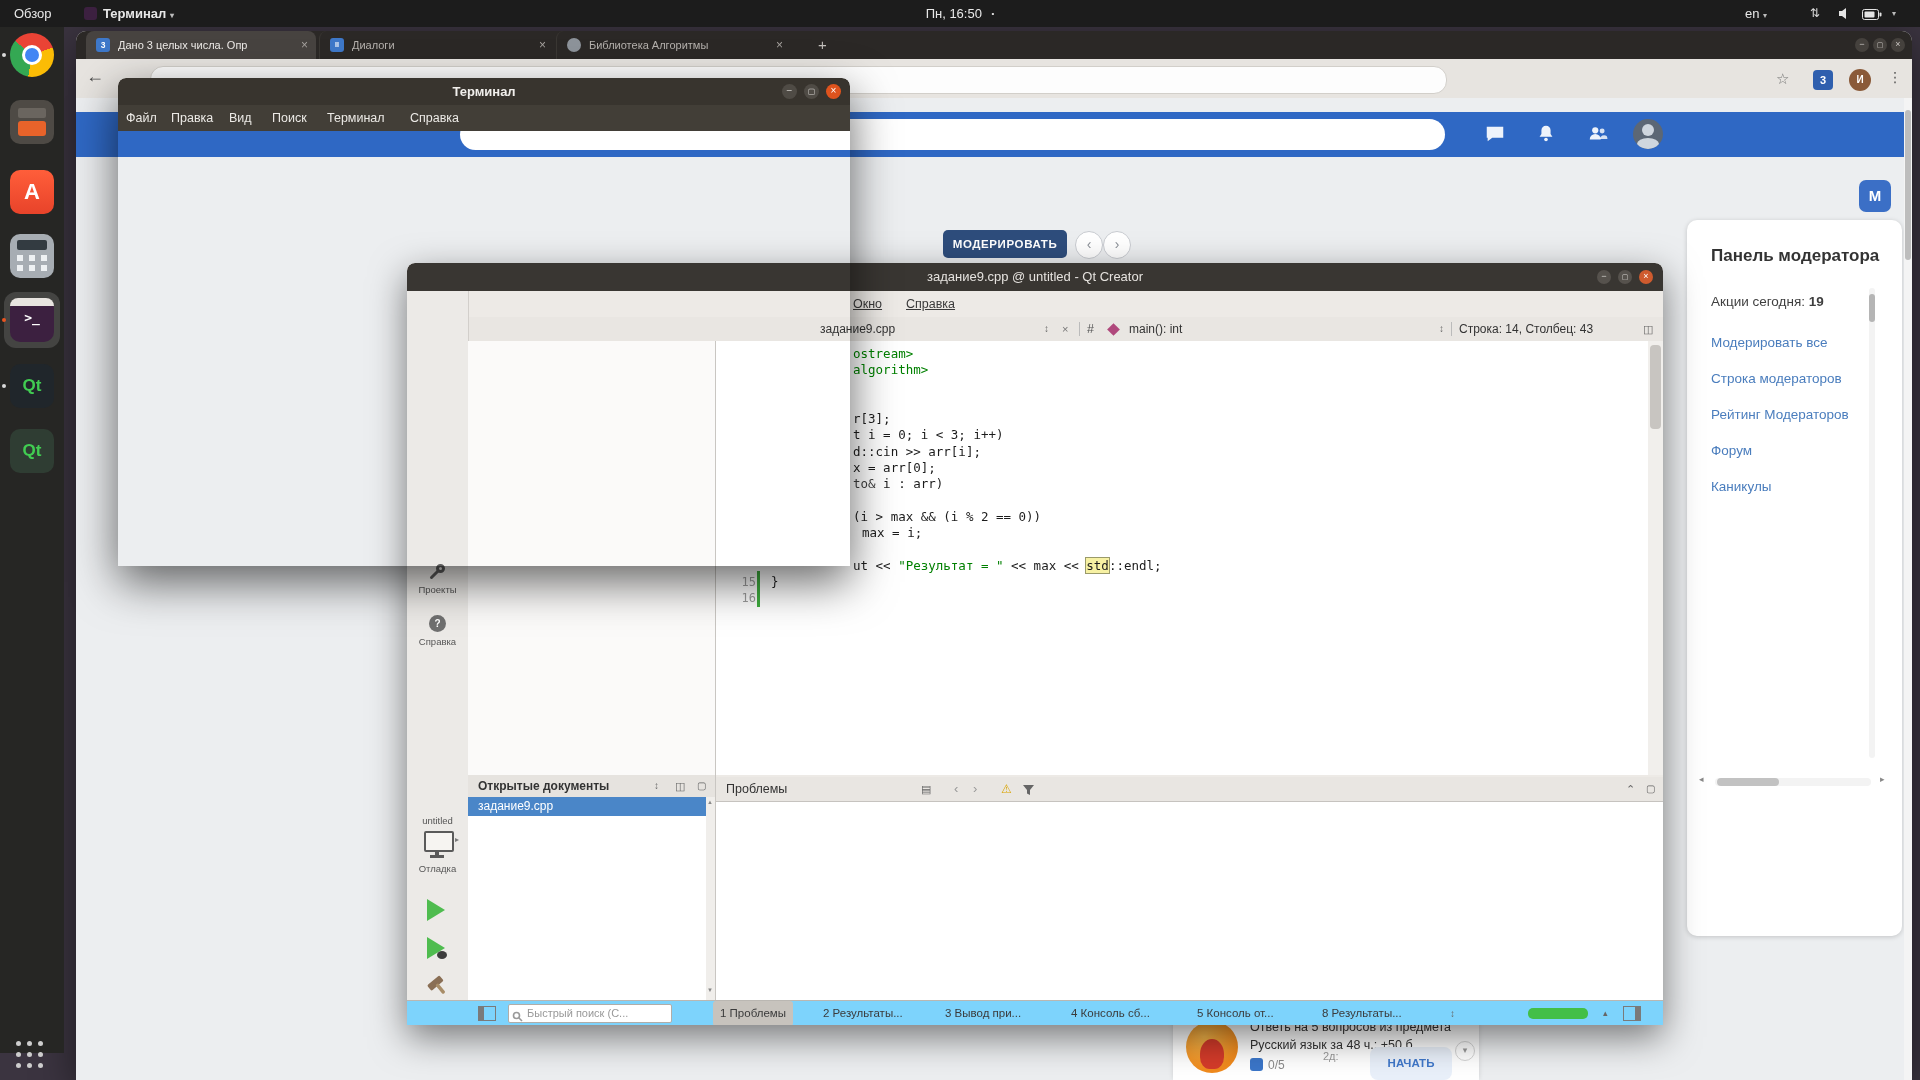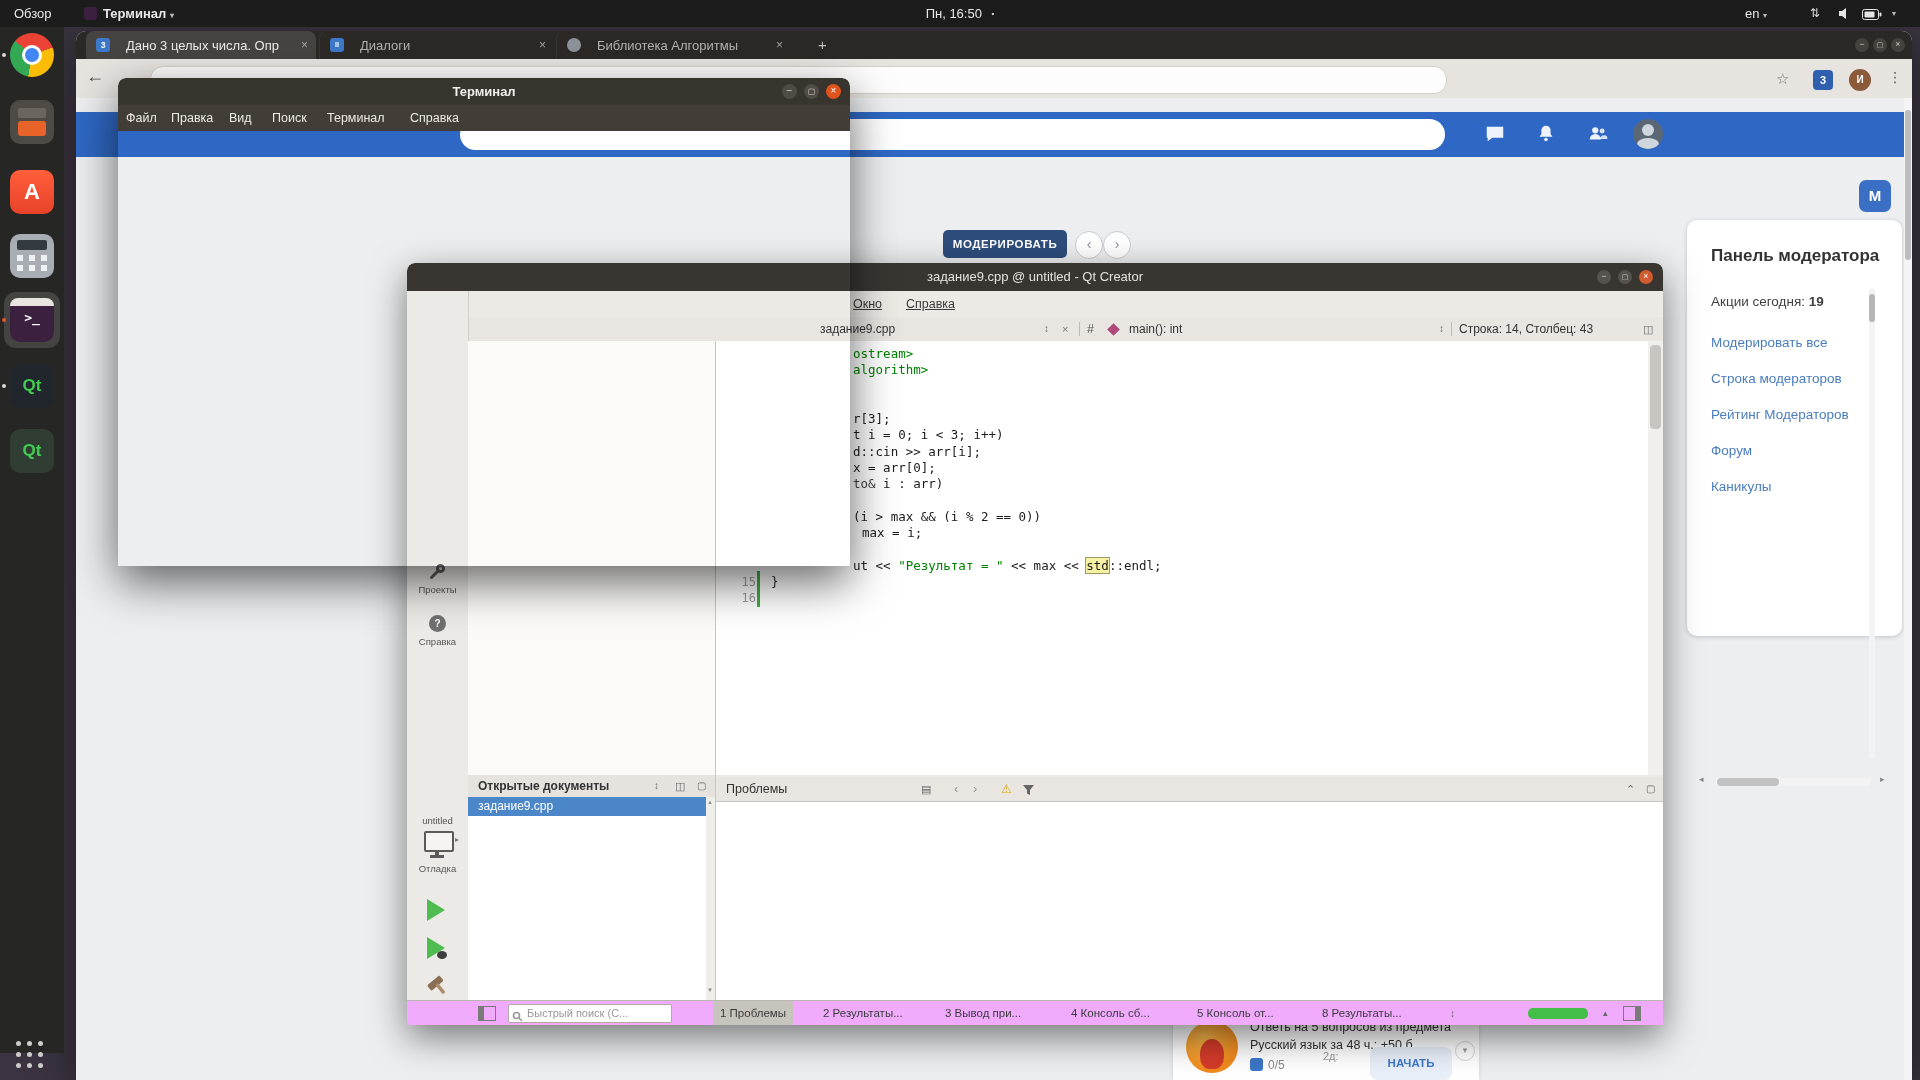--- a/index.html
+++ b/index.html
@@ -16,21 +16,21 @@
   
   .browser{position:absolute;left:76px;top:31px;width:1836px;height:1049px;z-index:10;
            border-radius:10px 10px 0 0;box-shadow:0 10px 40px rgba(0,0,0,.5);background:#eceef0;overflow:hidden;}
   .qtwin{position:absolute;left:407px;top:263px;width:1256px;height:762px;z-index:20;
          border-radius:8px 8px 0 0;box-shadow:0 12px 36px rgba(0,0,0,.5);background:#edeae6;overflow:hidden;}
   .term{position:absolute;left:118px;top:78px;width:732px;height:488px;z-index:30;
         border-radius:8px 8px 0 0;box-shadow:0 16px 46px rgba(0,0,0,.6);overflow:hidden;}
   .wmc{position:absolute;border-radius:50%;text-align:center;}
   
   .tab{position:absolute;top:0;height:28px;display:flex;align-items:center;border-radius:8px 8px 0 0;}
-  .tab .ttl{margin-left:16px;font-size:13px;white-space:nowrap;overflow:hidden;text-overflow:ellipsis;flex:1;}
+  .tab .ttl{margin-left:8px;font-size:11px;white-space:nowrap;overflow:hidden;text-overflow:ellipsis;flex:1;}
   .fav{width:14px;height:14px;margin-left:10px;border-radius:3px;flex:0 0 auto;
        font-size:8.5px;font-weight:bold;color:#fff;text-align:center;line-height:14px;}
   .tclose{margin:0 8px;color:#a5a19d;font-size:12px;flex:0 0 auto;}
   
   .cline{position:absolute;font:12.5px/16.28px "DejaVu Sans Mono",monospace;white-space:pre;}
   .occ{background:#f7f1a3;outline:1px solid #9a9a6a;}
   .gnum{position:absolute;left:6px;width:34px;text-align:right;font:12px/16.28px "DejaVu Sans Mono",monospace;color:#9c9c9c;}
   
   .tline{position:absolute;left:4px;font:13px/17.5px "DejaVu Sans Mono",monospace;color:#ece6ec;white-space:pre;}
   .tmenu{position:absolute;top:0;height:26px;line-height:26px;font-size:12.5px;color:#eceae6;}
@@ -103,21 +103,21 @@
       <div class="abs" style="left:4px;top:19px;width:22px;height:12px;border-radius:50%;background:#cfd6de;"></div>
     </div>
 
     <div class="abs" style="left:867px;top:199px;width:124px;height:28px;background:#2e4d7c;border-radius:5px;color:#fff;font-size:11.5px;font-weight:bold;letter-spacing:.6px;text-align:center;line-height:28px;">МОДЕРИРОВАТЬ</div>
     <div class="abs" style="left:999px;top:200px;width:26px;height:26px;border-radius:50%;background:#fff;border:1px solid #c8cbd0;color:#8a8f96;font-size:14px;text-align:center;line-height:24px;">‹</div>
     <div class="abs" style="left:1027px;top:200px;width:26px;height:26px;border-radius:50%;background:#fff;border:1px solid #c8cbd0;color:#8a8f96;font-size:14px;text-align:center;line-height:24px;">›</div>
 
 
     <div class="abs" style="left:1783px;top:149px;width:32px;height:32px;border-radius:7px;background:#3b6fc6;color:#fff;font-size:15px;font-weight:bold;text-align:center;line-height:32px;">M</div>
 
-    <div class="abs" style="left:1611px;top:189px;width:215px;height:416px;background:#fff;border-radius:10px;box-shadow:0 1px 5px rgba(0,0,0,.18);">
+    <div class="abs" style="left:1611px;top:189px;width:215px;height:716px;background:#fff;border-radius:10px;box-shadow:0 1px 5px rgba(0,0,0,.18);">
       <div class="abs" style="left:24px;top:26px;font-size:17px;font-weight:bold;color:#333;">Панель модератора</div>
       <div class="abs" style="left:24px;top:74px;font-size:13.5px;color:#3f3f3f;">
         <span>Акции сегодня:</span>
         <b>19</b>
       </div>
       <div class="plink" style="top:115px;">Модерировать все</div>
       <div class="plink" style="top:151px;">Строка модераторов</div>
       <div class="plink" style="top:187px;">Рейтинг Модераторов</div>
       <div class="plink" style="top:223px;">Форум</div>
       <div class="plink" style="top:259px;">Каникулы</div>
@@ -252,21 +252,21 @@
         <span class="hicon" style="left:306px;top:6px;">
           <svg width="13" height="13" viewBox="0 0 13 13">
               <path d="M1 1h11L8 6v5l-3-1.5V6z" fill="#666"></path>
             </svg>
         </span>
         <span class="abs" style="left:910px;line-height:24px;font-size:11px;color:#666;">⌃</span>
         <span class="abs" style="left:930px;line-height:24px;font-size:10px;color:#666;">▢</span>
       </div>
     </div>
 
-    <div class="abs" style="left:0;top:737px;width:1256px;height:25px;background:#f0abfc;border-top:1px solid #bab7b2;">
+    <div class="abs" style="left:0;top:737px;width:1256px;height:25px;background:#7dd3fc;border-top:1px solid #bab7b2;">
       <div class="abs" style="left:71px;top:5px;width:16px;height:13px;border:1px solid #7a7a7a;">
         <div class="abs" style="left:0;top:0;width:5px;height:13px;background:#7a7a7a;"></div>
       </div>
       <div class="abs" style="left:101px;top:3px;width:162px;height:17px;background:#fff;border:1px solid #b0ada8;border-radius:2px;">
         <span class="hicon" style="left:3px;top:3px;">
           <svg width="11" height="11" viewBox="0 0 11 11">
               <circle cx="4.5" cy="4.5" r="3" stroke="#9a9a9a" stroke-width="1.6" fill="none"></circle>
               <path d="M7 7l3 3" stroke="#9a9a9a" stroke-width="1.6"></path>
             </svg>
         </span>

